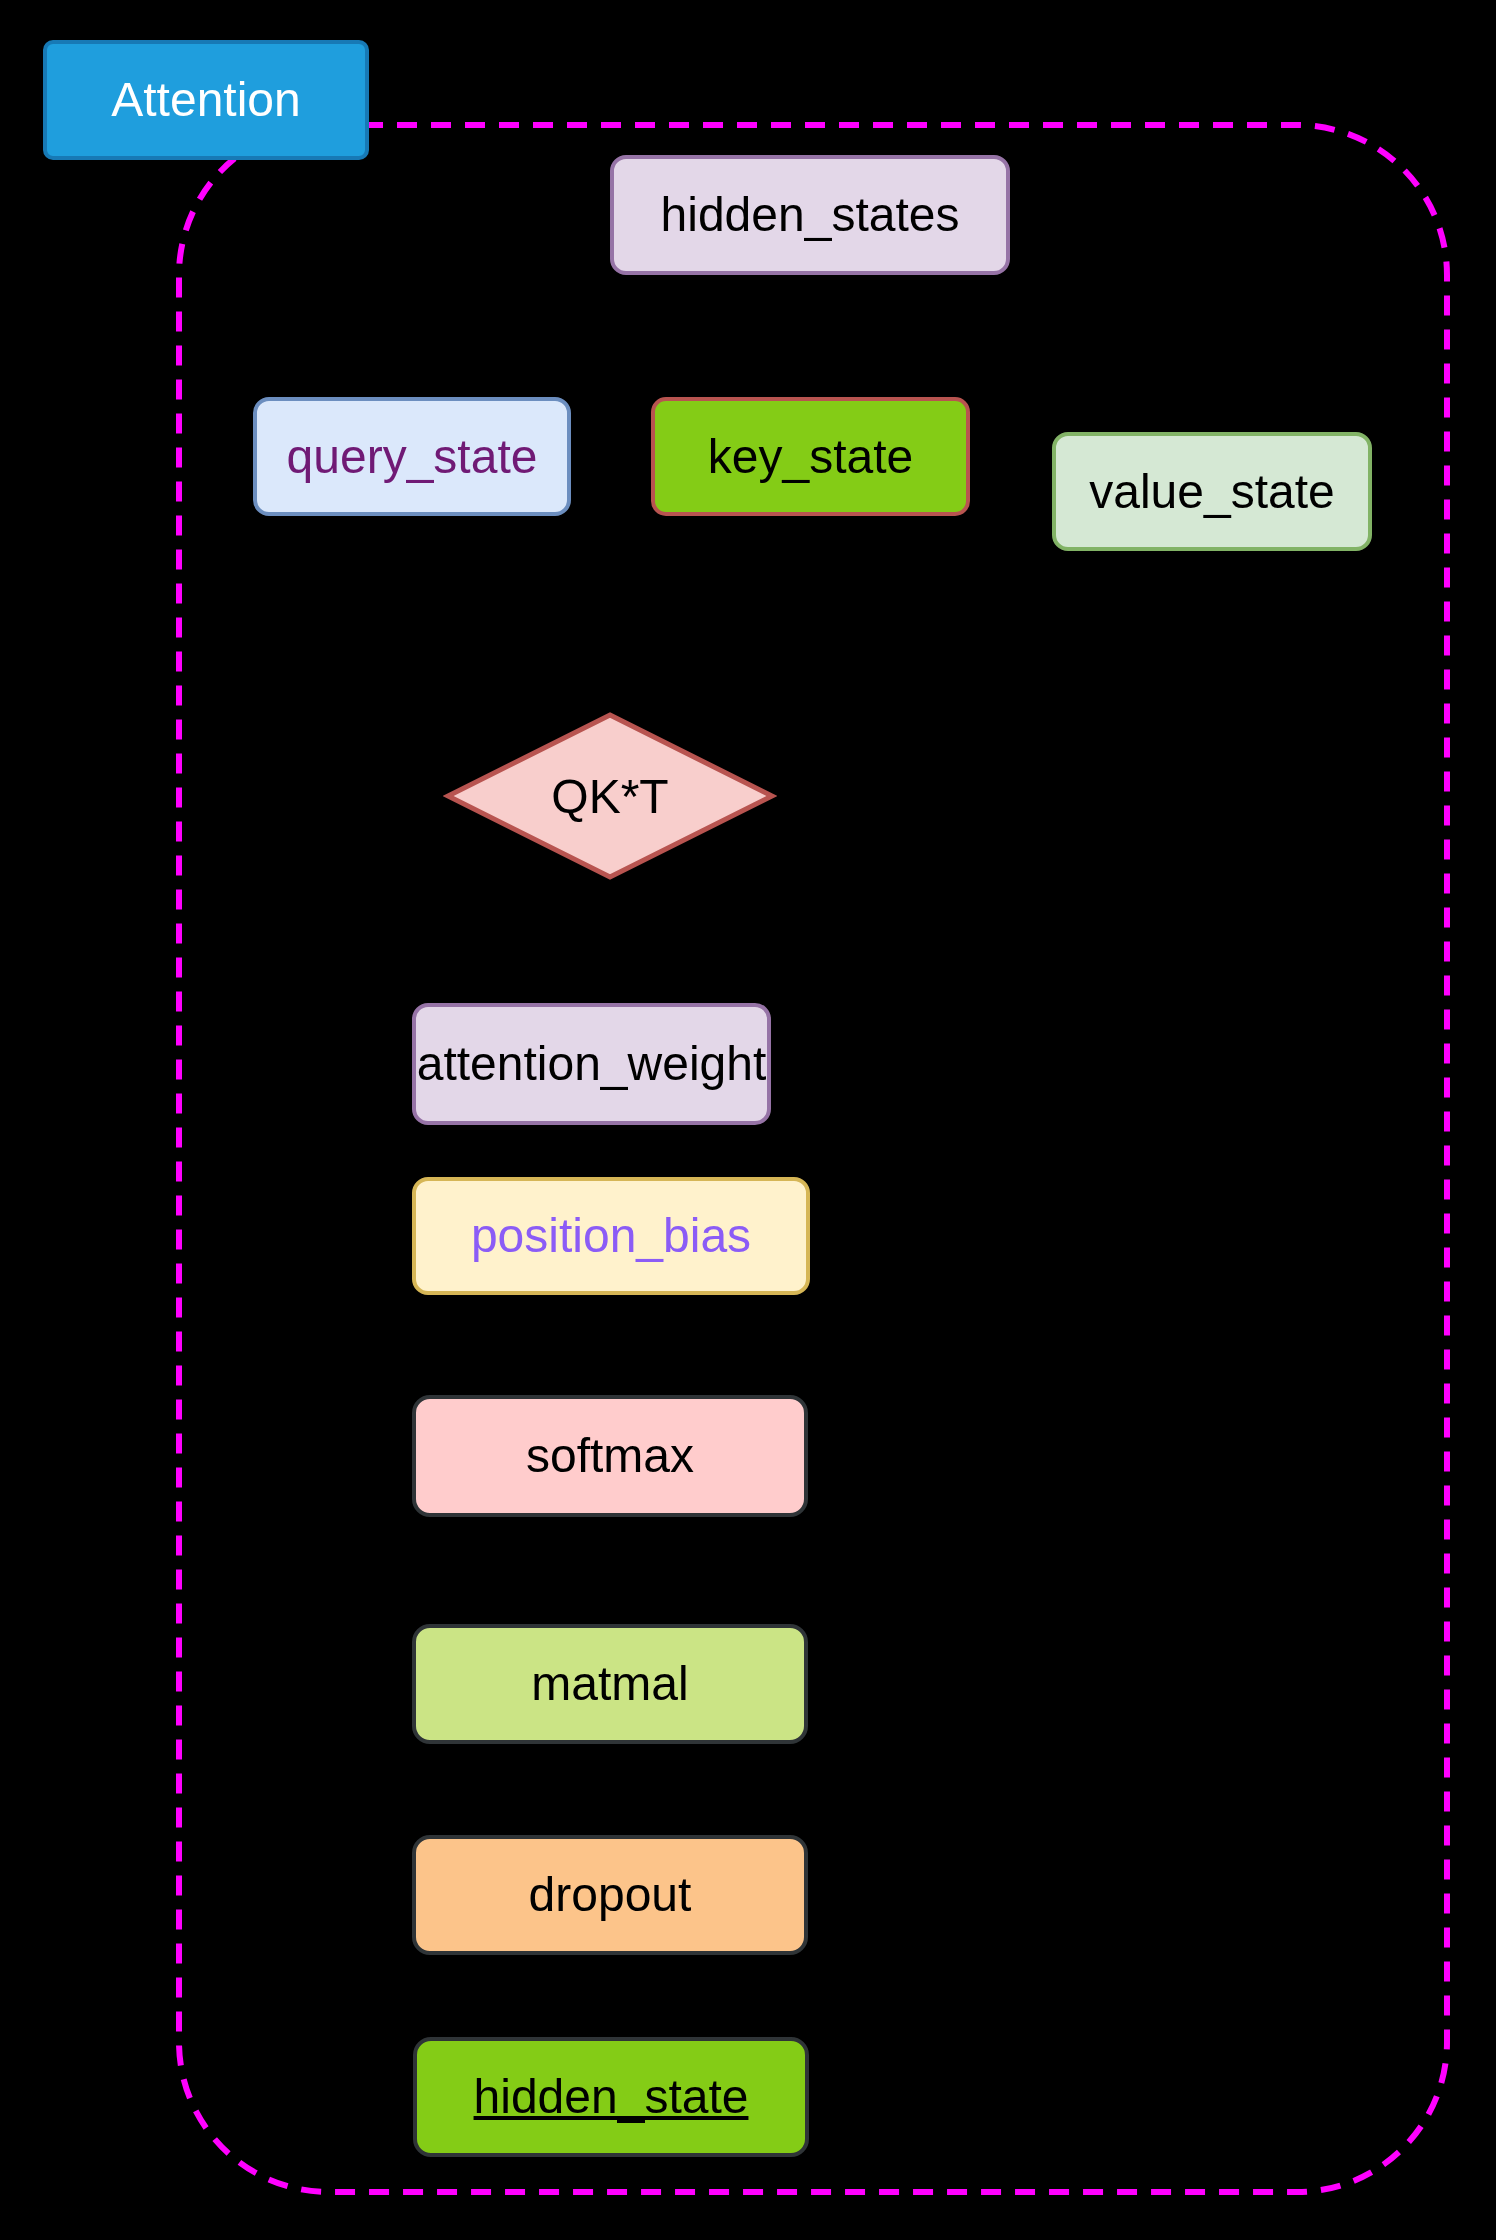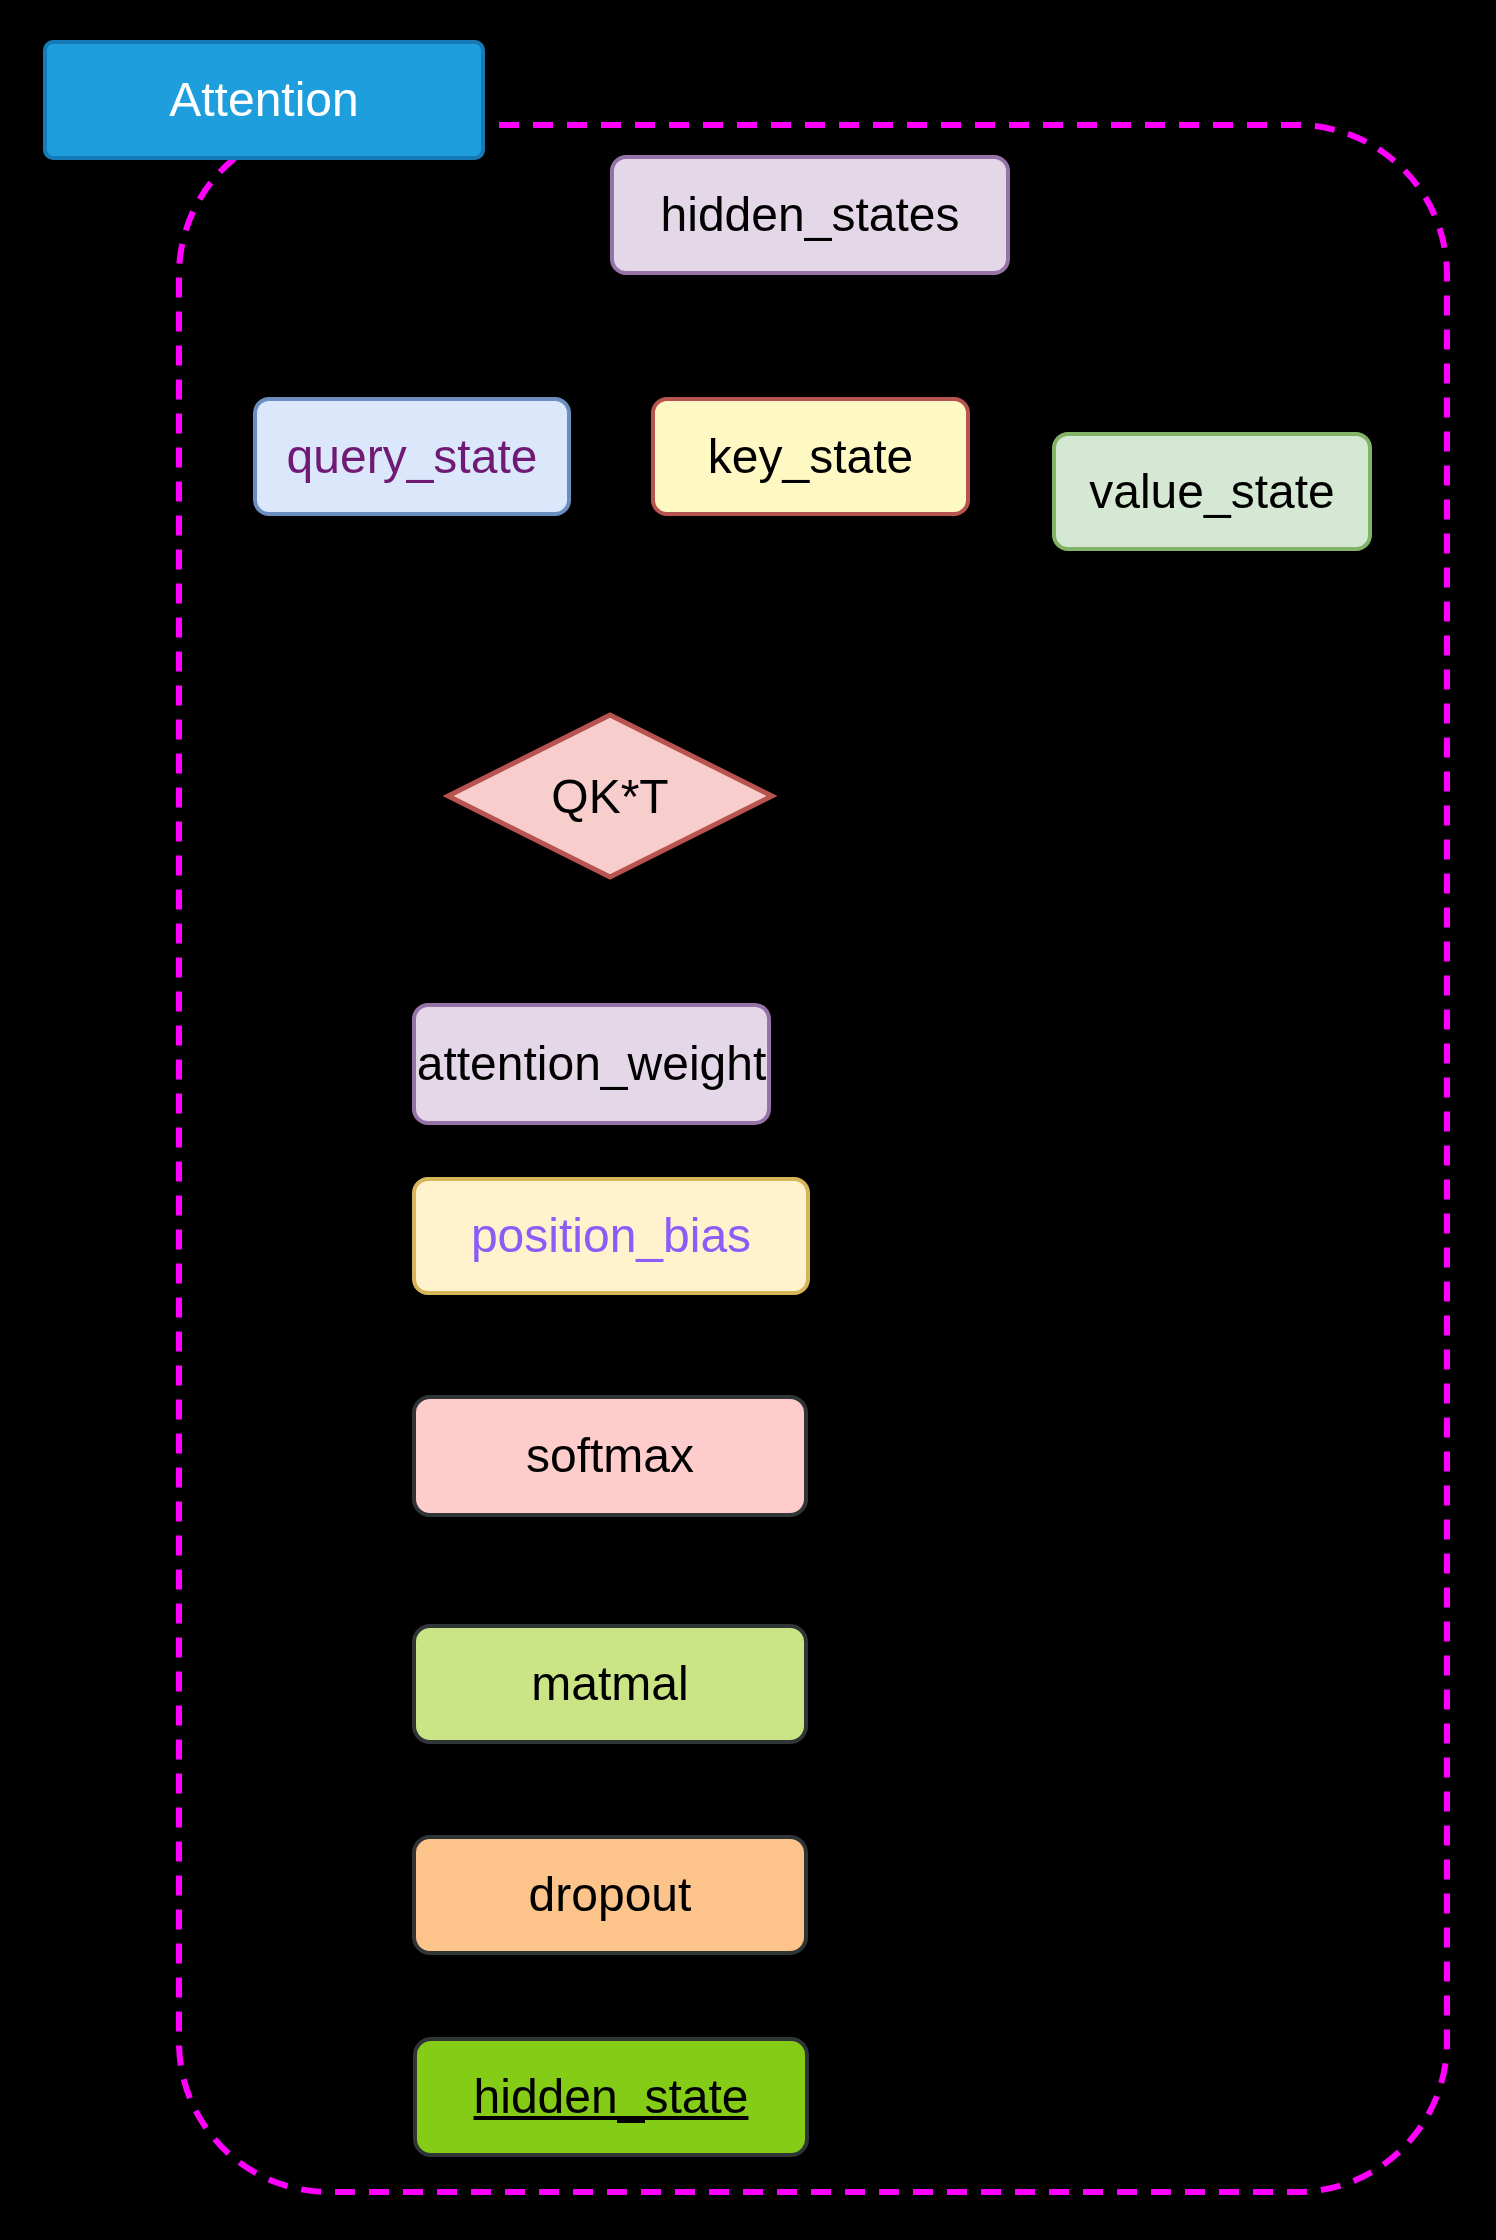--- a/index.html
+++ b/index.html
@@ -39,21 +39,21 @@
     border-radius: 16px;
     font-size: 48px;
     line-height: 1.2;
     z-index: 2;
     white-space: nowrap;
   }
   
   #group-label {
     left: 43px;
     top: 40px;
-    width: 442px;
+    width: 326px;
     height: 120px;
     border-radius: 10px;
     z-index: 3;
   }
   
   #node-hidden-states   { left: 610px;  top: 155px;  width: 400px; height: 120px; }
   #node-query-state     { left: 253px;  top: 397px;  width: 318px; height: 119px; }
   #node-key-state       { left: 651px;  top: 397px;  width: 319px; height: 119px; }
   #node-value-state     { left: 1052px; top: 396px;  width: 320px; height: 119px; margin-top: 36px; }
   #node-attention-weight{ left: 412px;  top: 955px;  width: 359px; height: 122px; margin-top: 48px; }
@@ -100,21 +100,21 @@
   <svg class="group-border-svg" viewBox="0 0 1496 2240" xmlns="http://www.w3.org/2000/svg">
     <rect x="179" y="125" width="1268" height="2067" rx="150" ry="150" fill="none" stroke-width="6" stroke-dasharray="20 14" stroke="#FF00FF"></rect>
   </svg>
 
   <div class="node" id="group-label" style="background-color: rgb(31, 158, 221); border-color: rgb(23, 121, 181); color: rgb(255, 255, 255);">Attention</div>
 
   <div class="node" id="node-hidden-states" style="background-color: rgb(227, 215, 232); border-color: rgb(150, 115, 166); color: rgb(0, 0, 0);">hidden_states</div>
 
   <div class="node" id="node-query-state" style="background-color: rgb(219, 232, 251); border-color: rgb(108, 142, 191); color: #701a75;">query_state</div>
 
-  <div class="node" id="node-key-state" style="background-color: #fef9c3; border-color: rgb(184, 84, 80); color: rgb(0, 0, 0);">key_state</div>
+  <div class="node" id="node-key-state" style="background-color: #84cc16; border-color: rgb(184, 84, 80); color: rgb(0, 0, 0); border-radius: 15px;">key_state</div>
 
   <div class="node" id="node-value-state" style="background-color: rgb(213, 232, 212); border-color: rgb(130, 179, 102); color: rgb(0, 0, 0);">value_state</div>
 
   <div class="diamond-wrap">
     <svg viewBox="0 0 334 172" xmlns="http://www.w3.org/2000/svg">
       <polygon points="167,5 329,86 167,167 5,86" stroke-width="5" fill="#F8CECC" stroke="#B85450"></polygon>
     </svg>
     <div class="diamond-label" style="color: rgb(0, 0, 0);">QK*T</div>
   </div>
 

